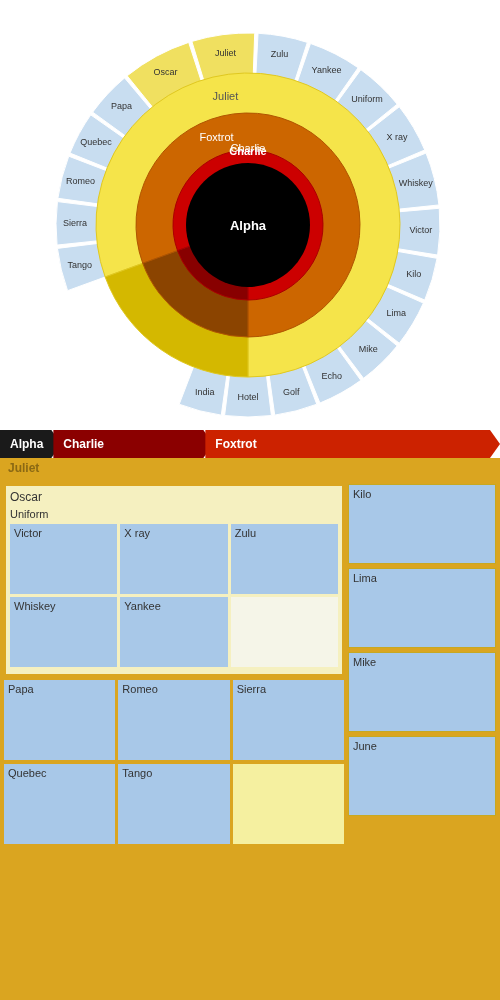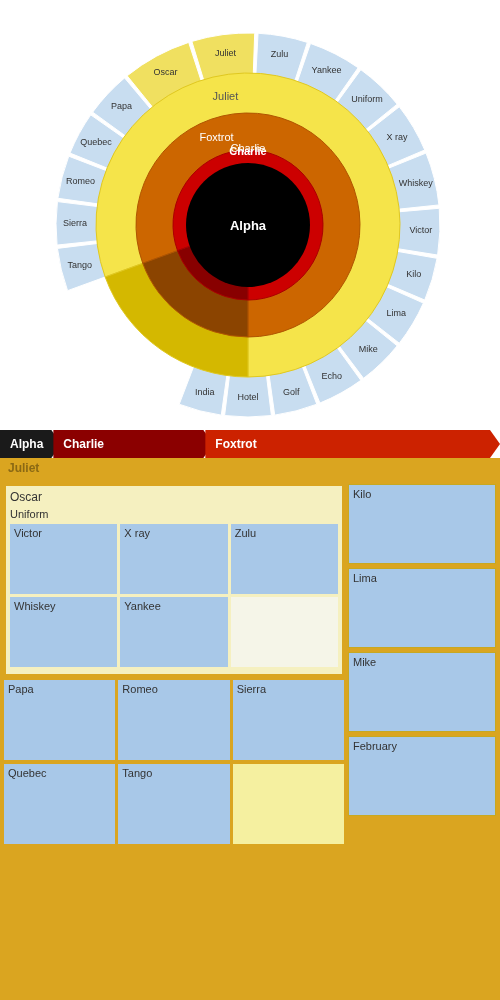--- a/index.html
+++ b/index.html
@@ -282,19 +282,19 @@
       <div class="right-cell" style="min-height:80px; flex: 0 0 80px;">
         <span class="right-cell-label">Kilo</span>
       </div>
       <div class="right-cell" style="min-height:80px; flex: 0 0 80px;">
         <span class="right-cell-label">Lima</span>
       </div>
       <div class="right-cell" style="min-height:80px; flex: 0 0 80px;">
         <span class="right-cell-label">Mike</span>
       </div>
       <div class="right-cell" style="min-height:80px; flex: 0 0 80px;">
-        <span class="right-cell-label">February</span>
+        <span class="right-cell-label">June</span>
       </div>
       <div class="right-bottom"></div>
     </div>
 
   </div>
 </div>
 
 </body></html>

